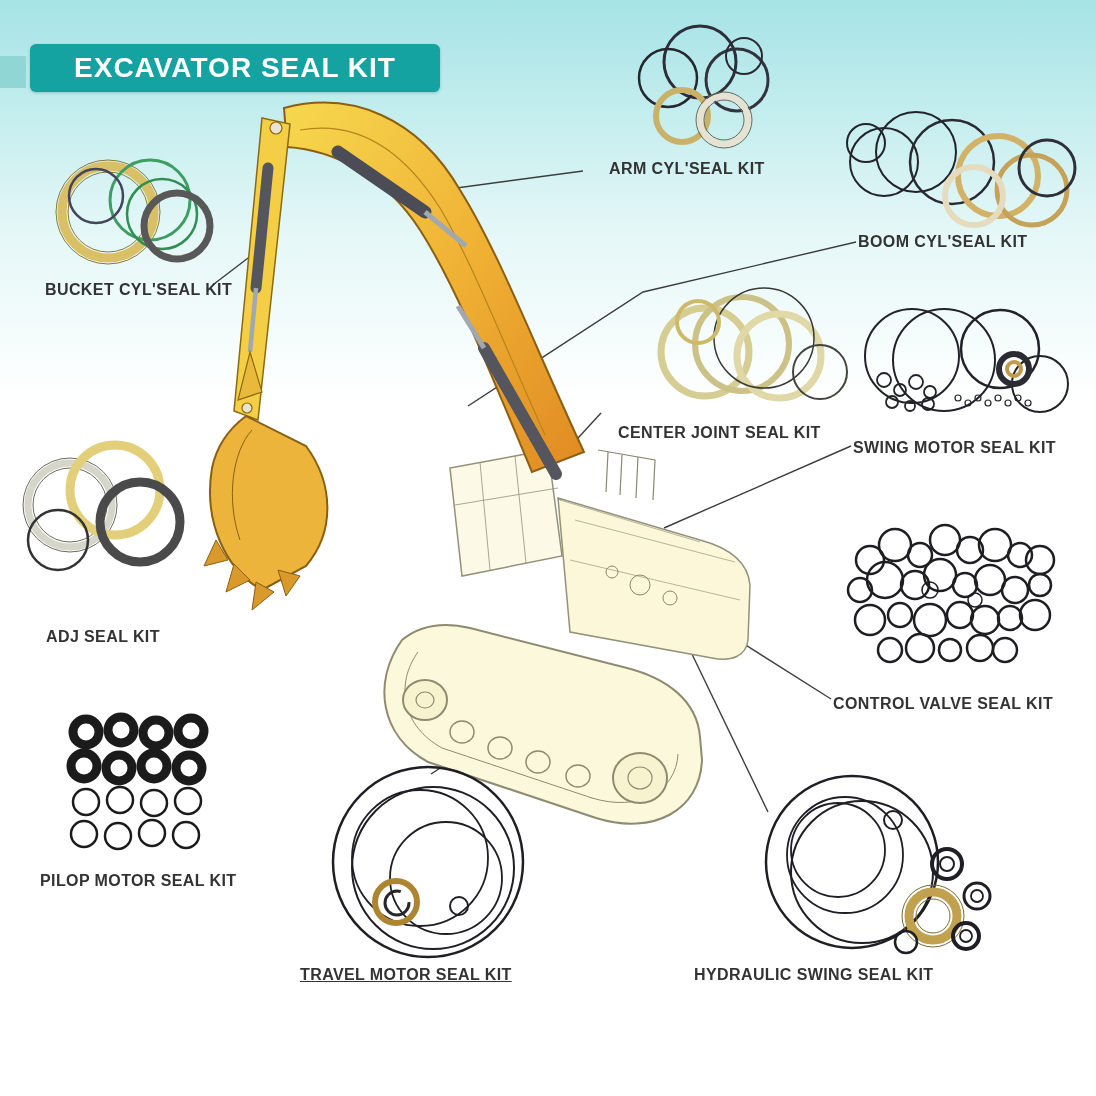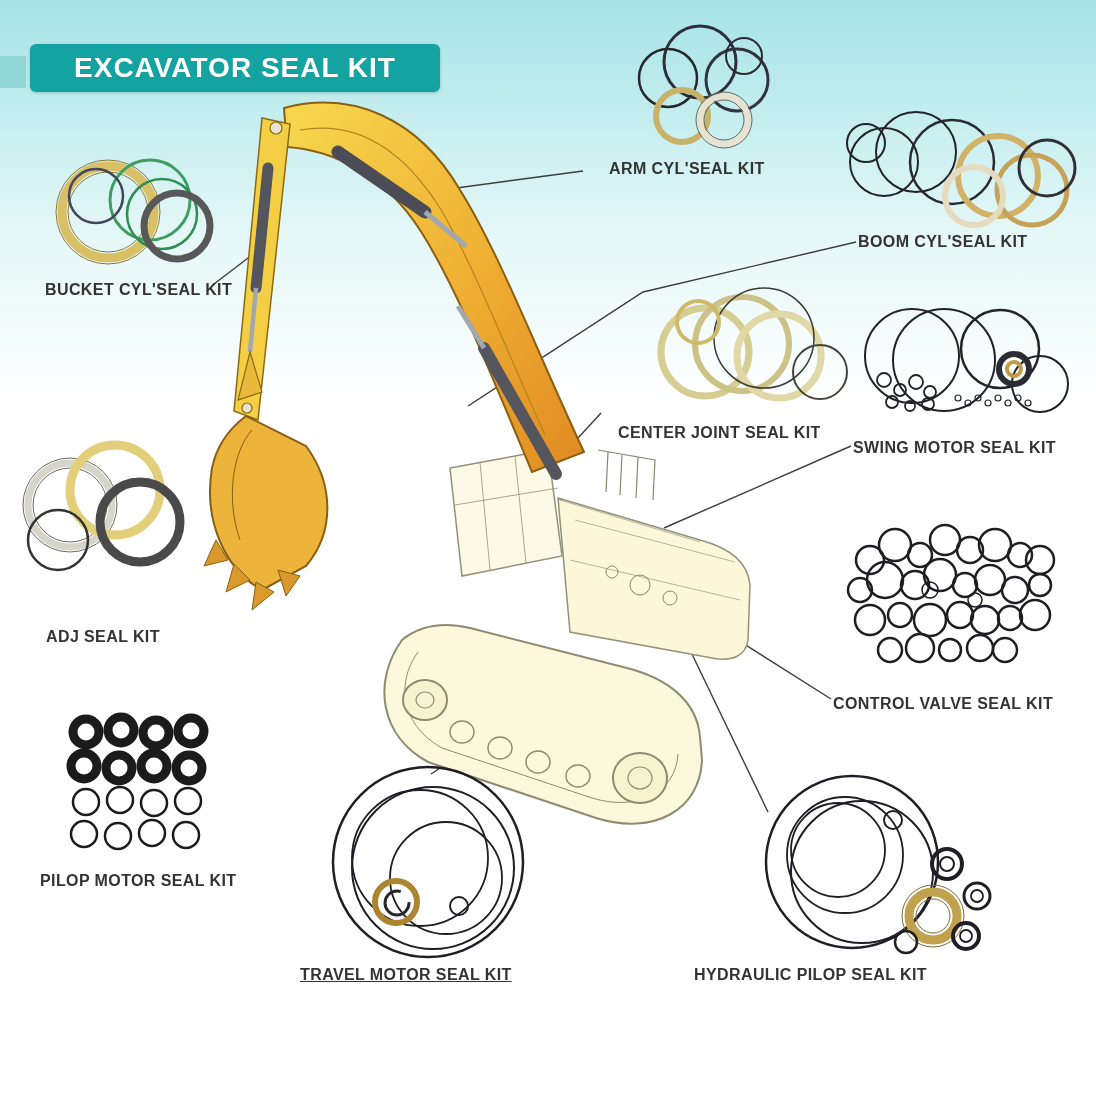--- a/index.html
+++ b/index.html
@@ -271,15 +271,15 @@
 
   <div class="label lbl-arm">ARM CYL'SEAL KIT</div>
   <div class="label lbl-boom">BOOM CYL'SEAL KIT</div>
   <div class="label lbl-bucket">BUCKET CYL'SEAL KIT</div>
   <div class="label lbl-center">CENTER JOINT SEAL KIT</div>
   <div class="label lbl-swing">SWING MOTOR SEAL KIT</div>
   <div class="label lbl-adj">ADJ SEAL KIT</div>
   <div class="label lbl-control">CONTROL VALVE SEAL KIT</div>
   <div class="label lbl-pilop">PILOP MOTOR SEAL KIT</div>
   <div class="label lbl-travel">TRAVEL MOTOR SEAL KIT</div>
-  <div class="label lbl-hydraulic">HYDRAULIC PILOP SEAL KIT</div>
+  <div class="label lbl-hydraulic">HYDRAULIC SWING SEAL KIT</div>
 
 </div>
 
 </body></html>

